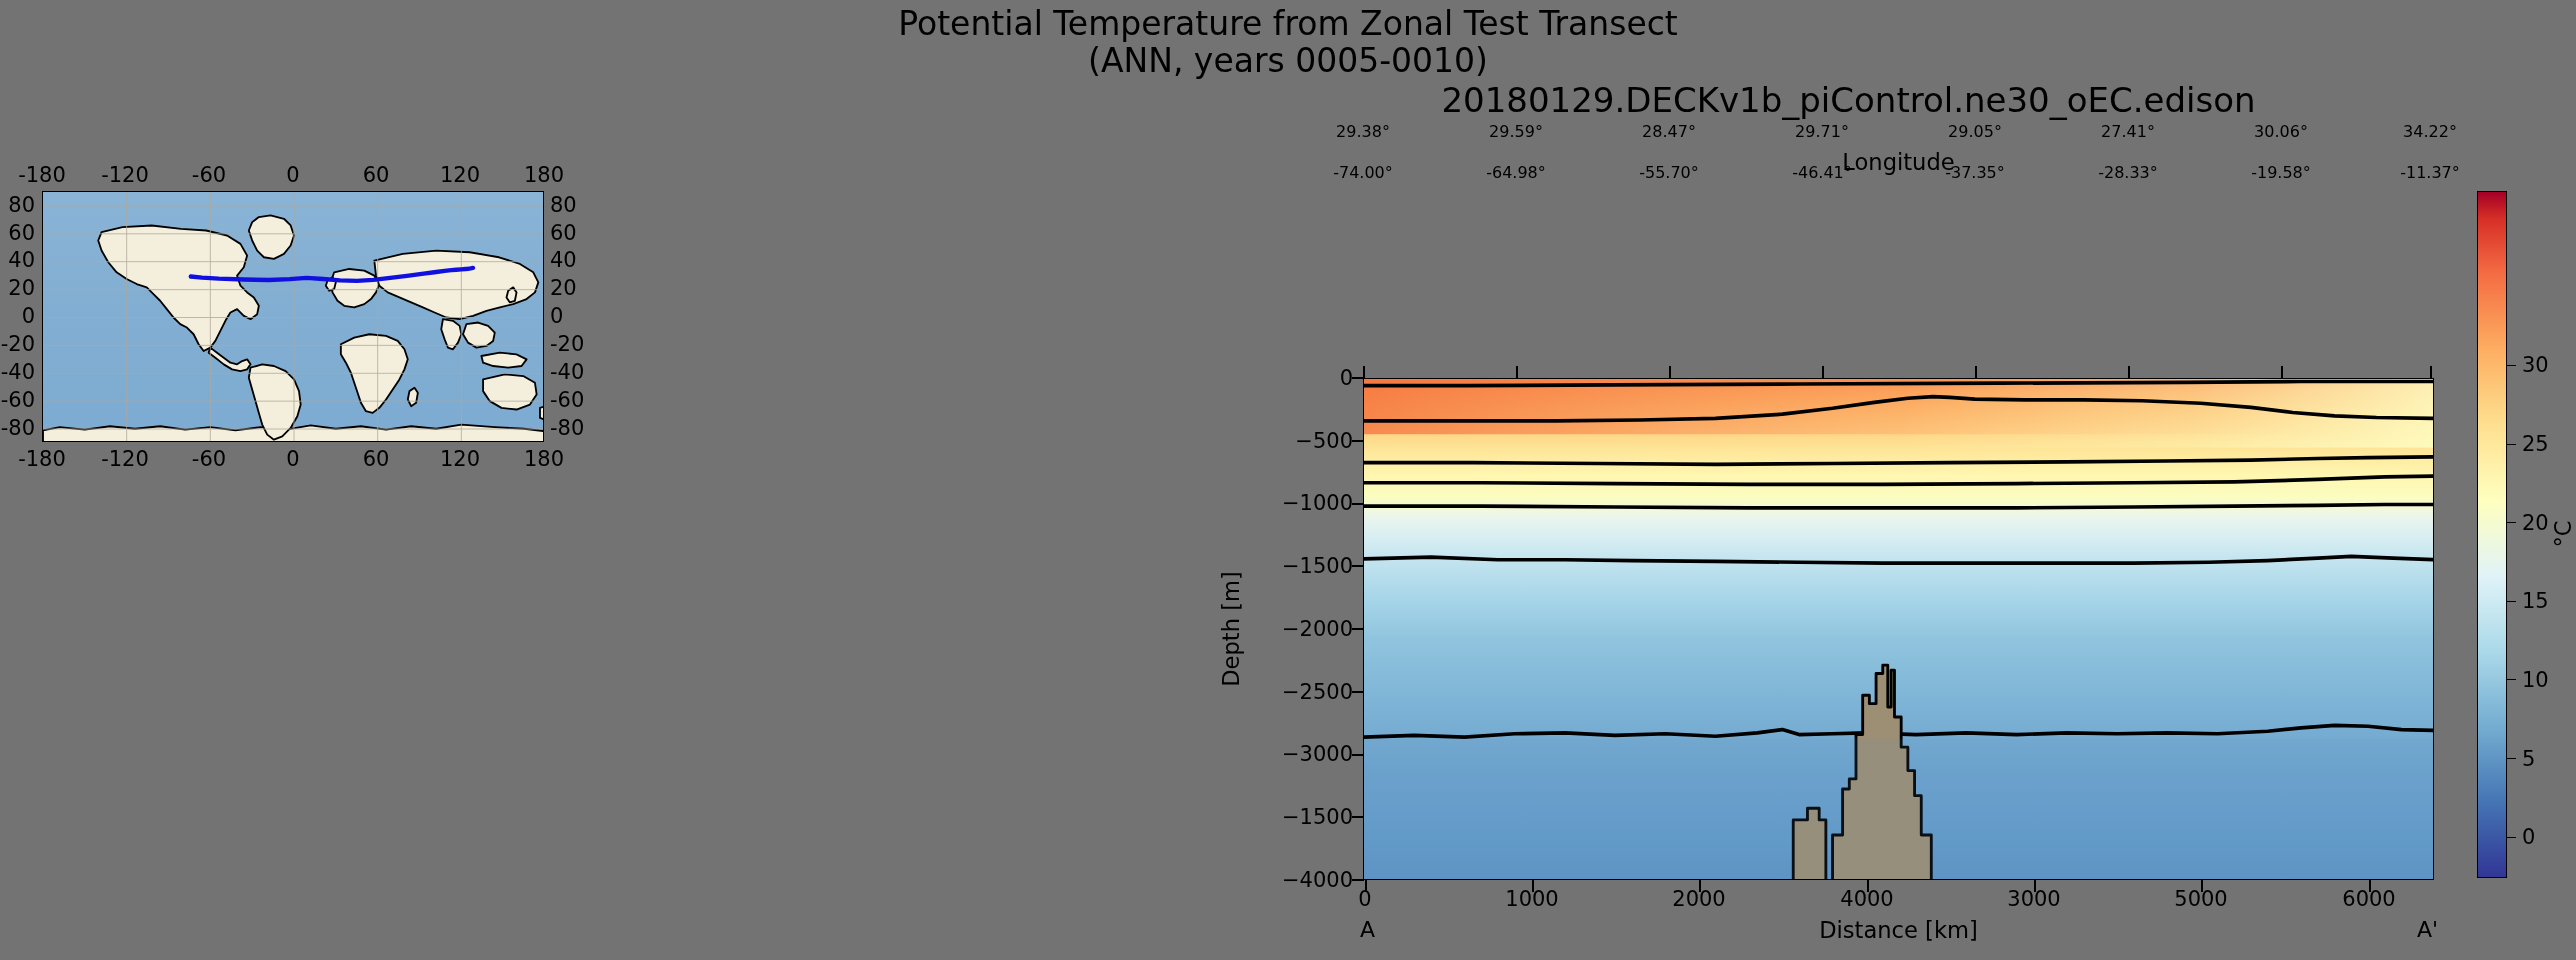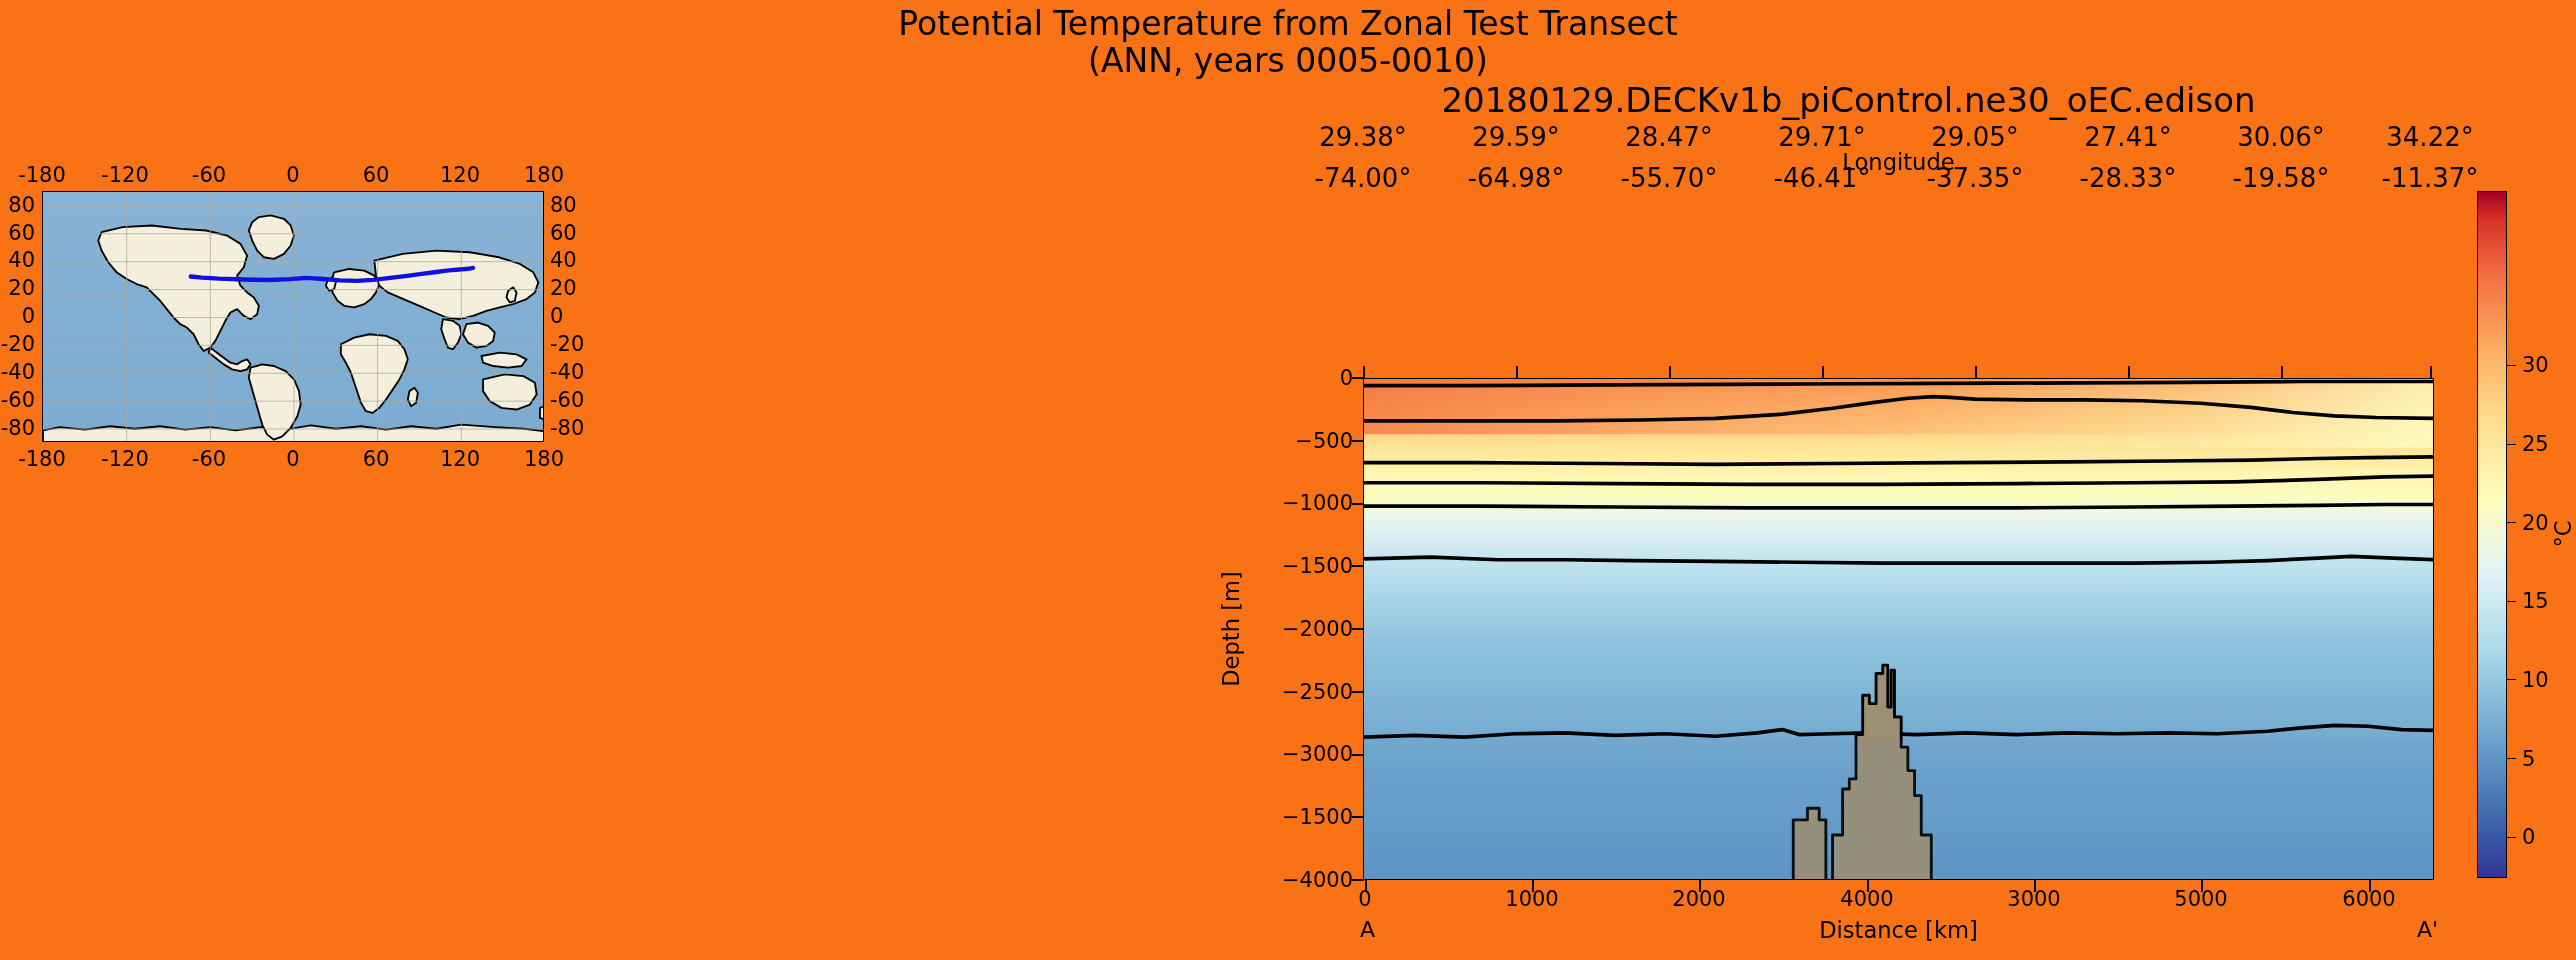--- a/index.html
+++ b/index.html
@@ -2,21 +2,21 @@
 <html style="font-size:13.4px"><head>
 <meta charset="utf-8">
 <style>
   * { box-sizing: border-box; margin: 0; padding: 0; }
   html, body {
     width: 2576px; height: 961px;
     background: #ffffff;
     font-family: "DejaVu Sans", sans-serif;
     overflow: hidden;
   }
-  #figure { position: relative; width: 2576px; height: 961px; background:#f97316; }
+  #figure { position: relative; width: 2576px; height: 961px; background:#737373; }
 
   
   .suptitle {
     position: absolute; left: 0; top: 5px; width: 2576px;
     text-align: center; color: #000;
     font-family: "DejaVu Sans", sans-serif;
     font-size: 33px; line-height: 37px; font-weight: 400;
   }
   .suptitle .l2 { display:block; }
 
@@ -59,21 +59,21 @@
   .tr-svg { position:absolute; left:0; top:0; width:1071px; height:502px; }
 
   .lat-label, .lon-label {
     position:absolute; width: 1071px; left: 1363px; text-align:center;
     font-size: 22.6px; color:#000;
   }
   .lat-label { top: 109px; }
   .lon-label { top: 149px; }
 
   .toptick {
-    position: absolute; font-size: 26px; color:#000;
+    position: absolute; font-size: 16px; color:#000;
     transform: translateX(-50%); white-space: nowrap; text-align: center;
   }
   .lat-row { top: 122px; }
   .lon-row { top: 163px; }
 
   .ytick-depth {
     position:absolute; font-size: 21px; color:#000;
     transform: translate(-100%, -50%); text-align: right;
   }
   .xtick-dist {

